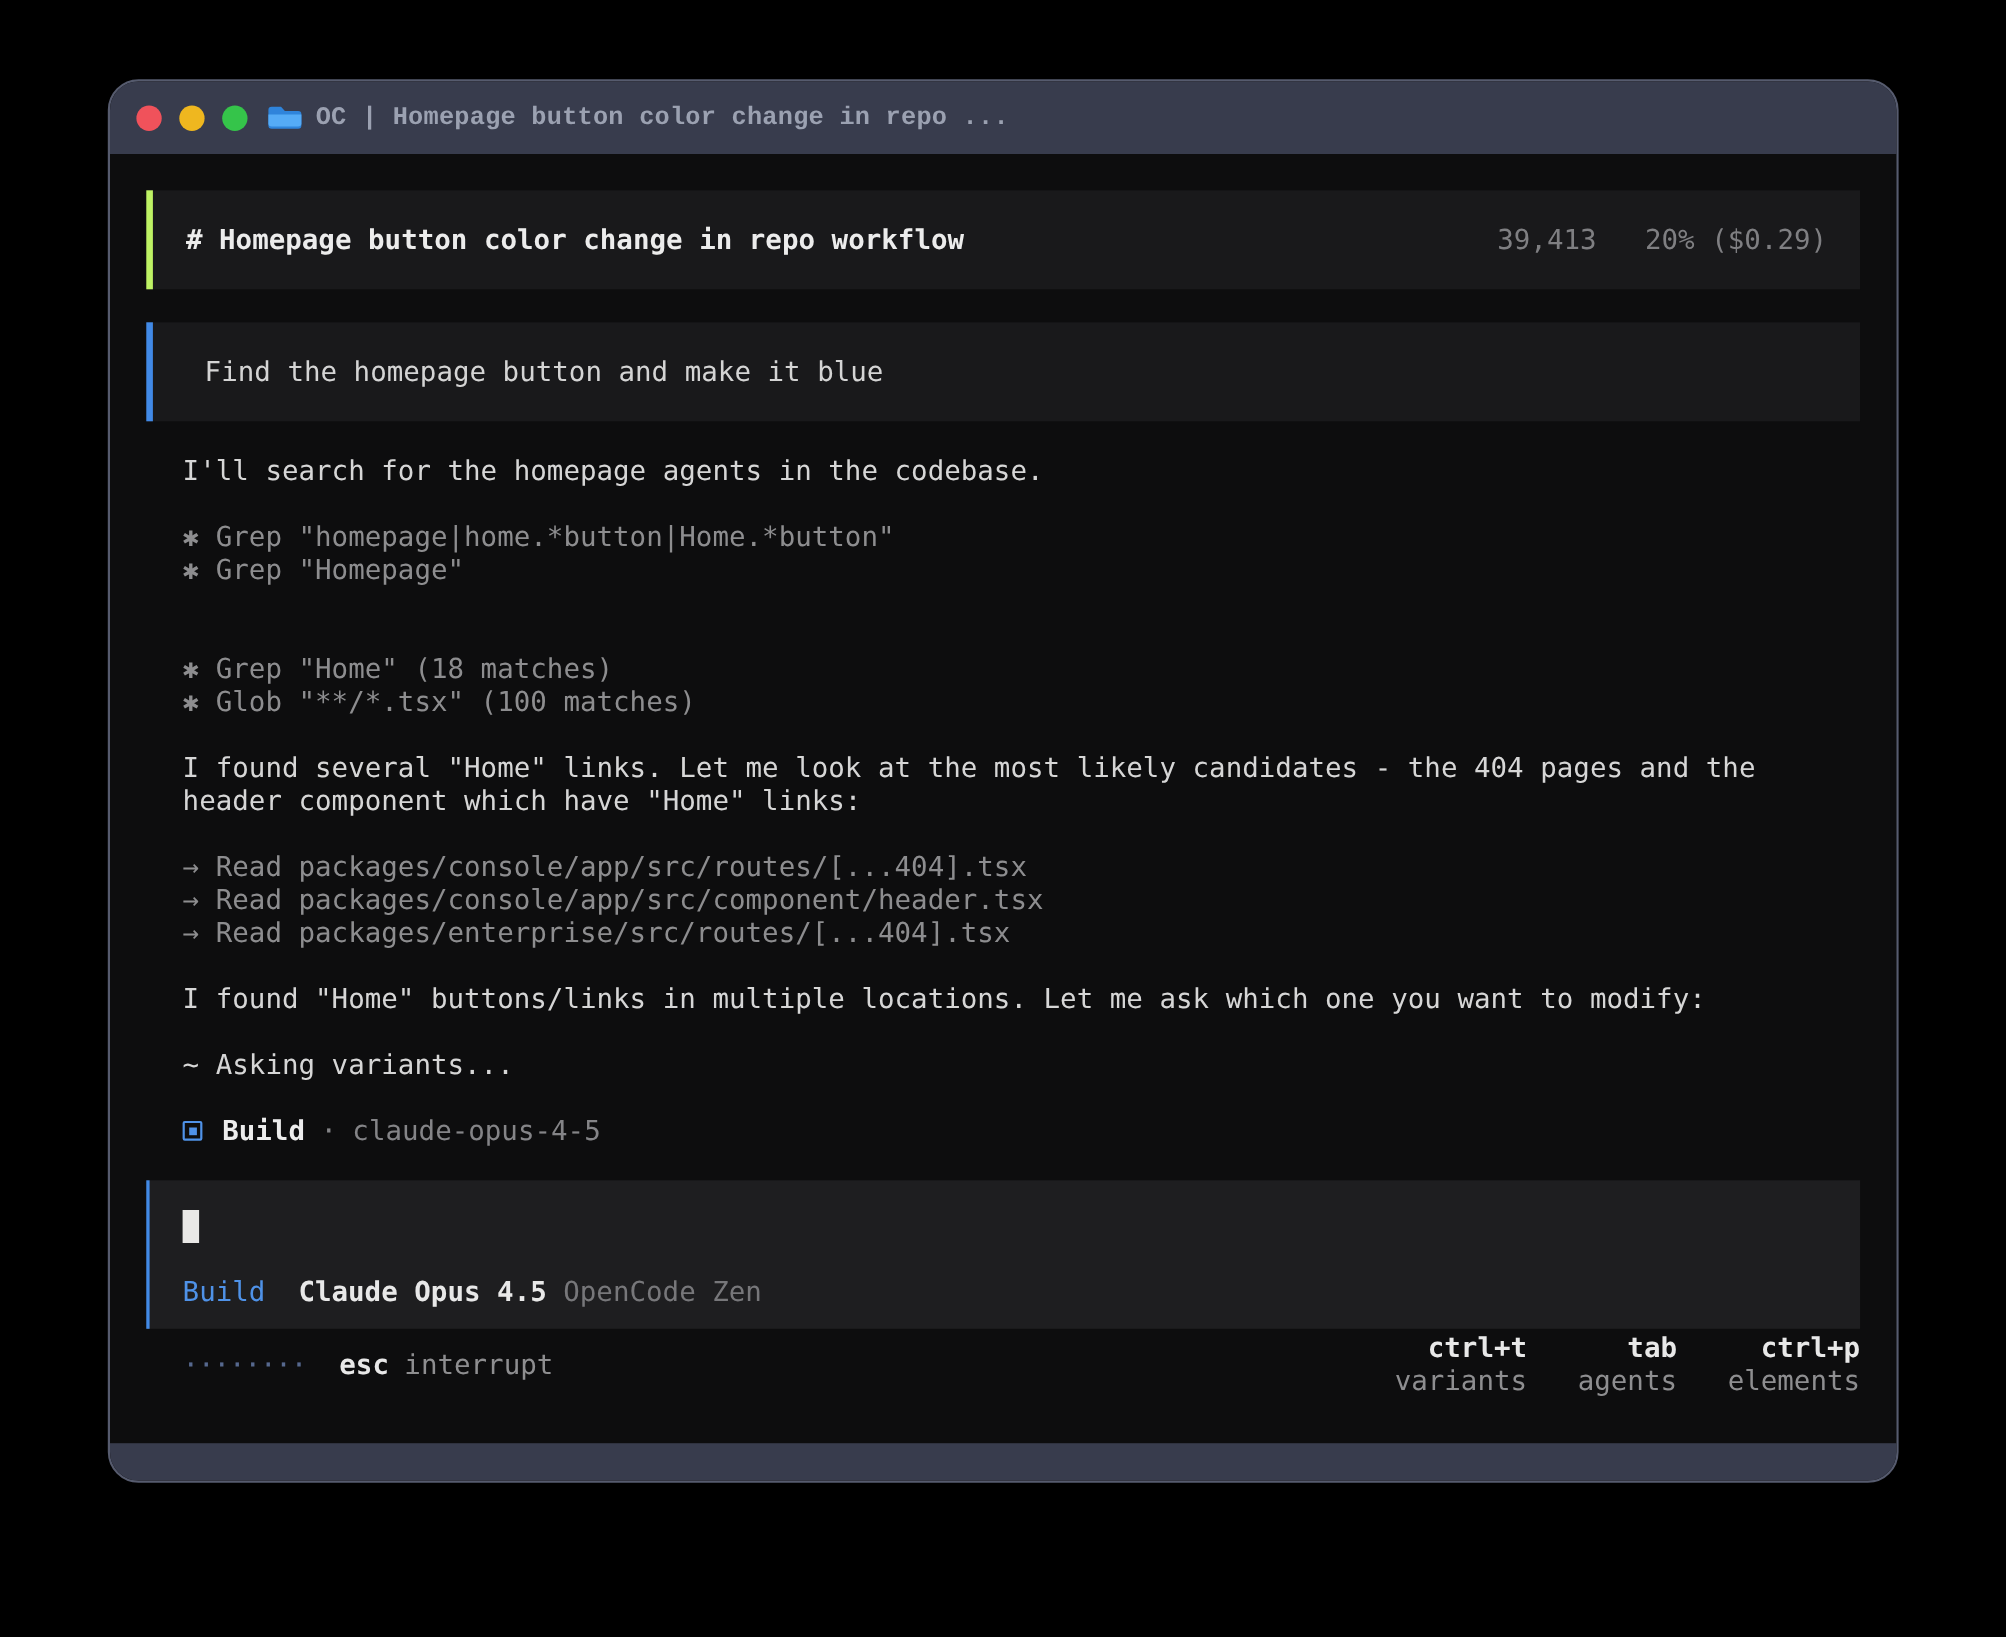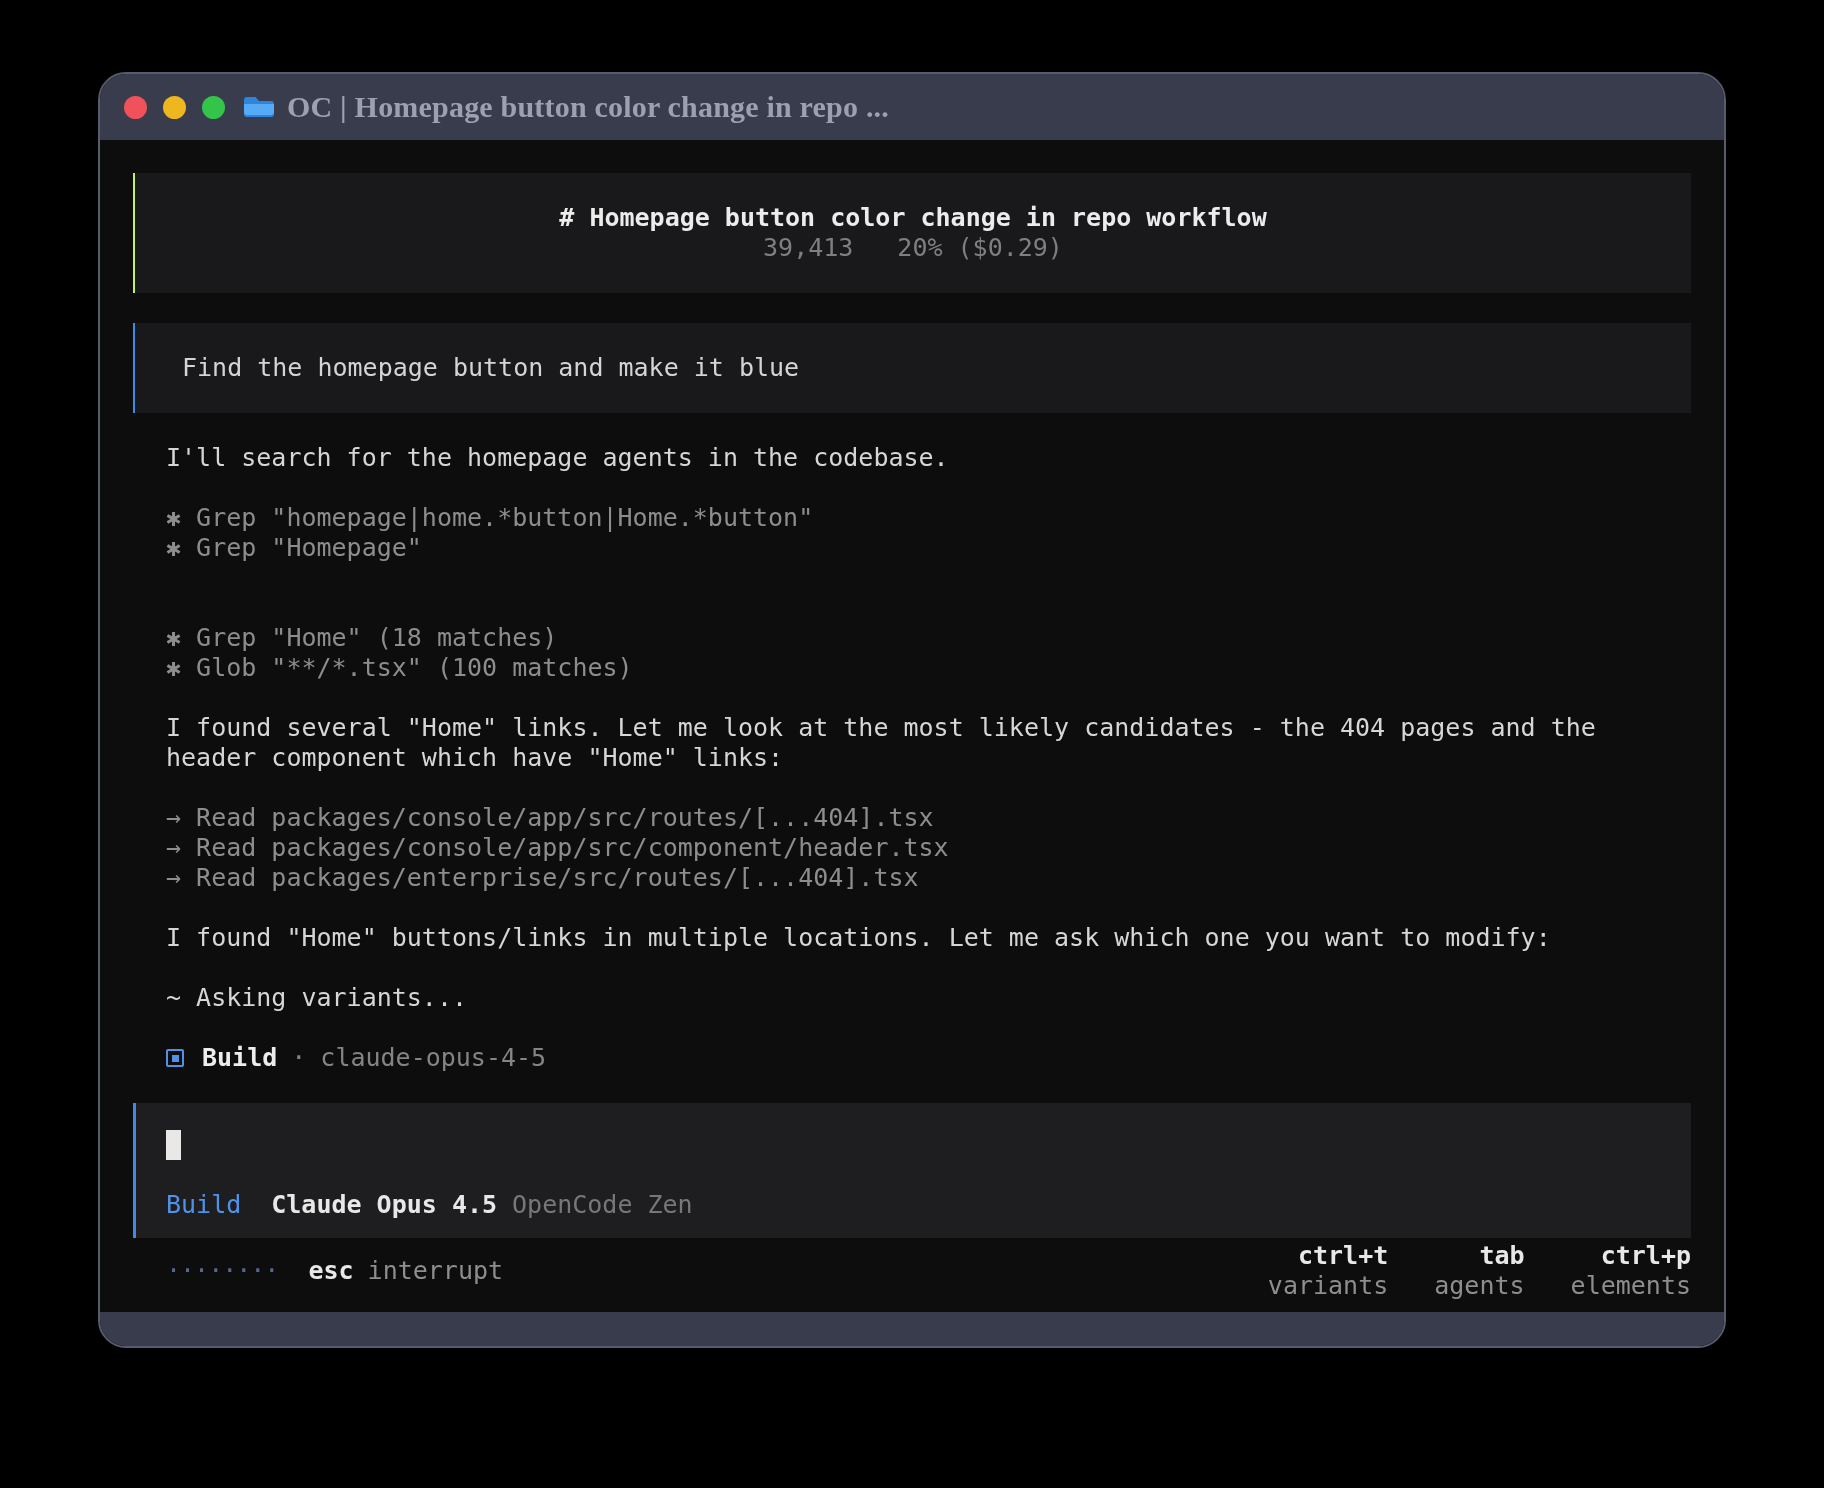--- a/index.html
+++ b/index.html
@@ -18,32 +18,32 @@
     height:66px; flex:0 0 66px; background:#383c4d;
     display:flex; align-items:center; padding:0 24px;
   }
   .lights { display:flex; gap:16px; align-items:center; margin-right:18px; }
   .light { width:23px; height:23px; border-radius:50%; }
   .light.red    { background:#f0525b; }
   .light.yellow { background:#efb71f; }
   .light.green  { background:#35c44a; }
   .folder { width:32px; height:26px; margin-right:12px; display:flex; align-items:center; }
   .tb-title {
-    font-family:Liberation Serif, serif; font-weight:700;
-    font-size:30px; color:#9ba1b1; letter-spacing:0.2px;
+    font-family:Liberation Mono, monospace; font-weight:700;
+    font-size:23px; color:#9ba1b1; letter-spacing:0.2px;
     white-space:nowrap; overflow:hidden;
   }
 
   
   .content { flex:1 1 auto; background:#0d0d0e; padding:0 33px; overflow:hidden;
              font-size:25px; line-height:30px; color:#d6d6d6; }
 
   .block {
-    background:#19191b; border-left:2px solid #bef264;
-    padding:30px 30px; margin-top:33px;flex-direction:column;
+    background:#19191b; border-left:6px solid #bef264;
+    padding:30px 30px; margin-top:33px;
   }
   .block.header-block { display:flex; justify-content:space-between; align-items:center; }
   .header-title { font-weight:700; color:#ececec; white-space:nowrap; }
   .header-stats { color:#7f7f82; white-space:nowrap; display:flex; gap:44px; }
 
   .block.user-block { margin-top:30px; border-left-color:#4189e6; color:#d4d4d4;padding-left:47px; }
 
   .transcript { margin:30px 0 0 33px; width:1526px; }
   .t-line { color:#d6d6d6; }
   .t-tool { color:#8d8d8f; }

